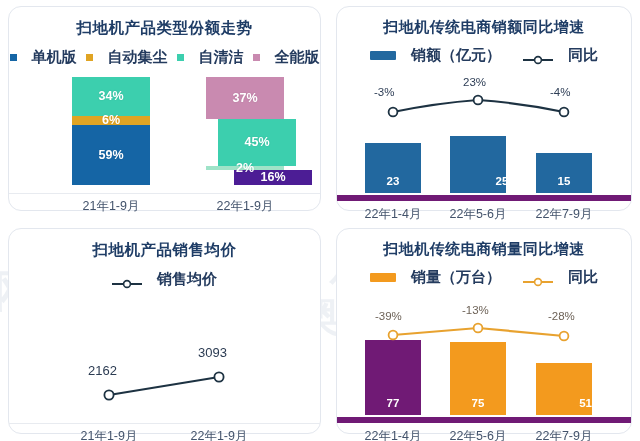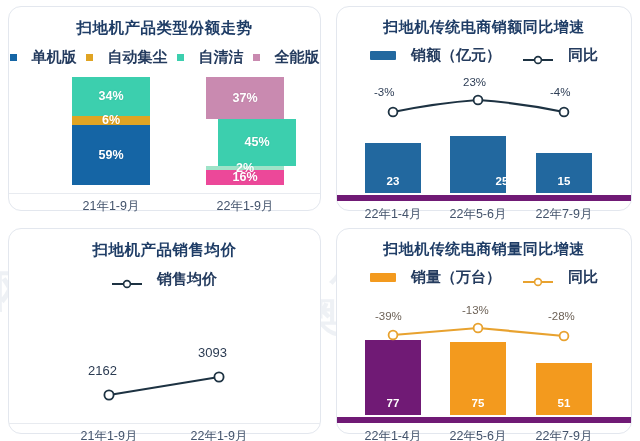--- a/index.html
+++ b/index.html
@@ -181,21 +181,21 @@
       <div class="stack-col c2">
         <div class="seg" style="height:42px;background:#c98ab0;">
           <span class="seg-label">37%</span>
         </div>
         <div class="seg" style="height:47px;background:#3ccfae;margin-left:12px;">
           <span class="seg-label">45%</span>
         </div>
         <div class="seg tiny" style="height:4px;background:#9fe3c8;">
           <span class="seg-label">2%</span>
         </div>
-        <div class="seg" style="height:15px;background:#ec4899;">
+        <div class="seg" style="height:15px;background:#4c1d95;margin-left:28px;">
           <span class="seg-label">16%</span>
         </div>
       </div>
     </div>
 
     <div class="xaxis">
       <div class="xlab" style="left:47px;">21年1-9月</div>
       <div class="xlab" style="left:181px;">22年1-9月</div>
     </div>
   </div>
@@ -299,21 +299,21 @@
       </div>
     </div>
 
     <div class="combo">
       <div class="cbar" style="left:28px;width:56px;height:75px;background:#701a75;">
         <span>77</span>
       </div>
       <div class="cbar" style="left:113px;width:56px;height:73px;background:#f39a1e;">
         <span>75</span>
       </div>
-      <div class="cbar" style="left:199px;width:56px;height:52px;background:#f39a1e;">
+      <div class="cbar" style="left:199px;width:56px;height:52px;background:#f39a1e;justify-content:flex-end;">
         <span>51</span>
       </div>
       <svg class="combo-svg" width="294" height="120">
         <path d="M56,40 L141,33 L227,41" fill="none" stroke="#e8a22f" stroke-width="2.2"></path>
         <circle cx="56" cy="40" r="4.4" fill="#ffffff" stroke="#e8a22f" stroke-width="1.8"></circle>
         <circle cx="141" cy="33" r="4.4" fill="#ffffff" stroke="#e8a22f" stroke-width="1.8"></circle>
         <circle cx="227" cy="41" r="4.4" fill="#ffffff" stroke="#e8a22f" stroke-width="1.8"></circle>
       </svg>
       <div class="clab orange" style="left:38px;top:15px;">-39%</div>
       <div class="clab orange" style="left:125px;top:9px;">-13%</div>

